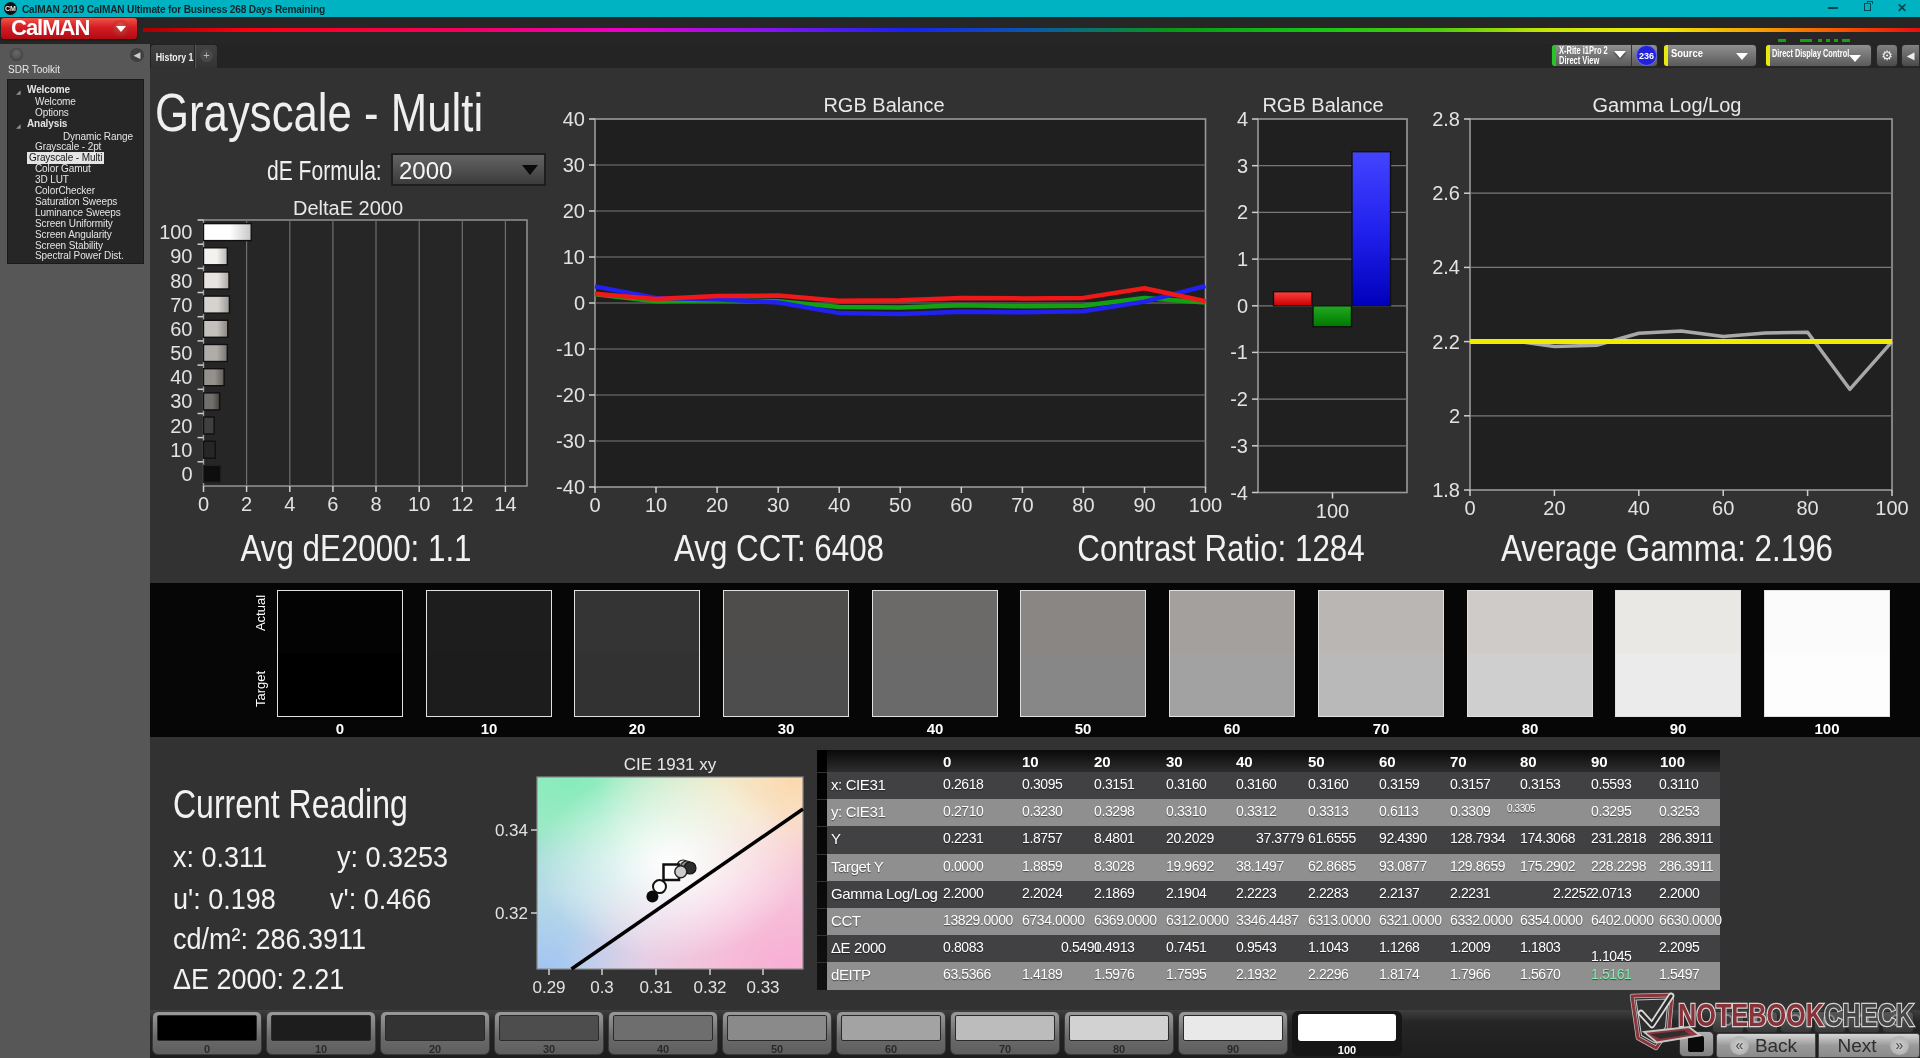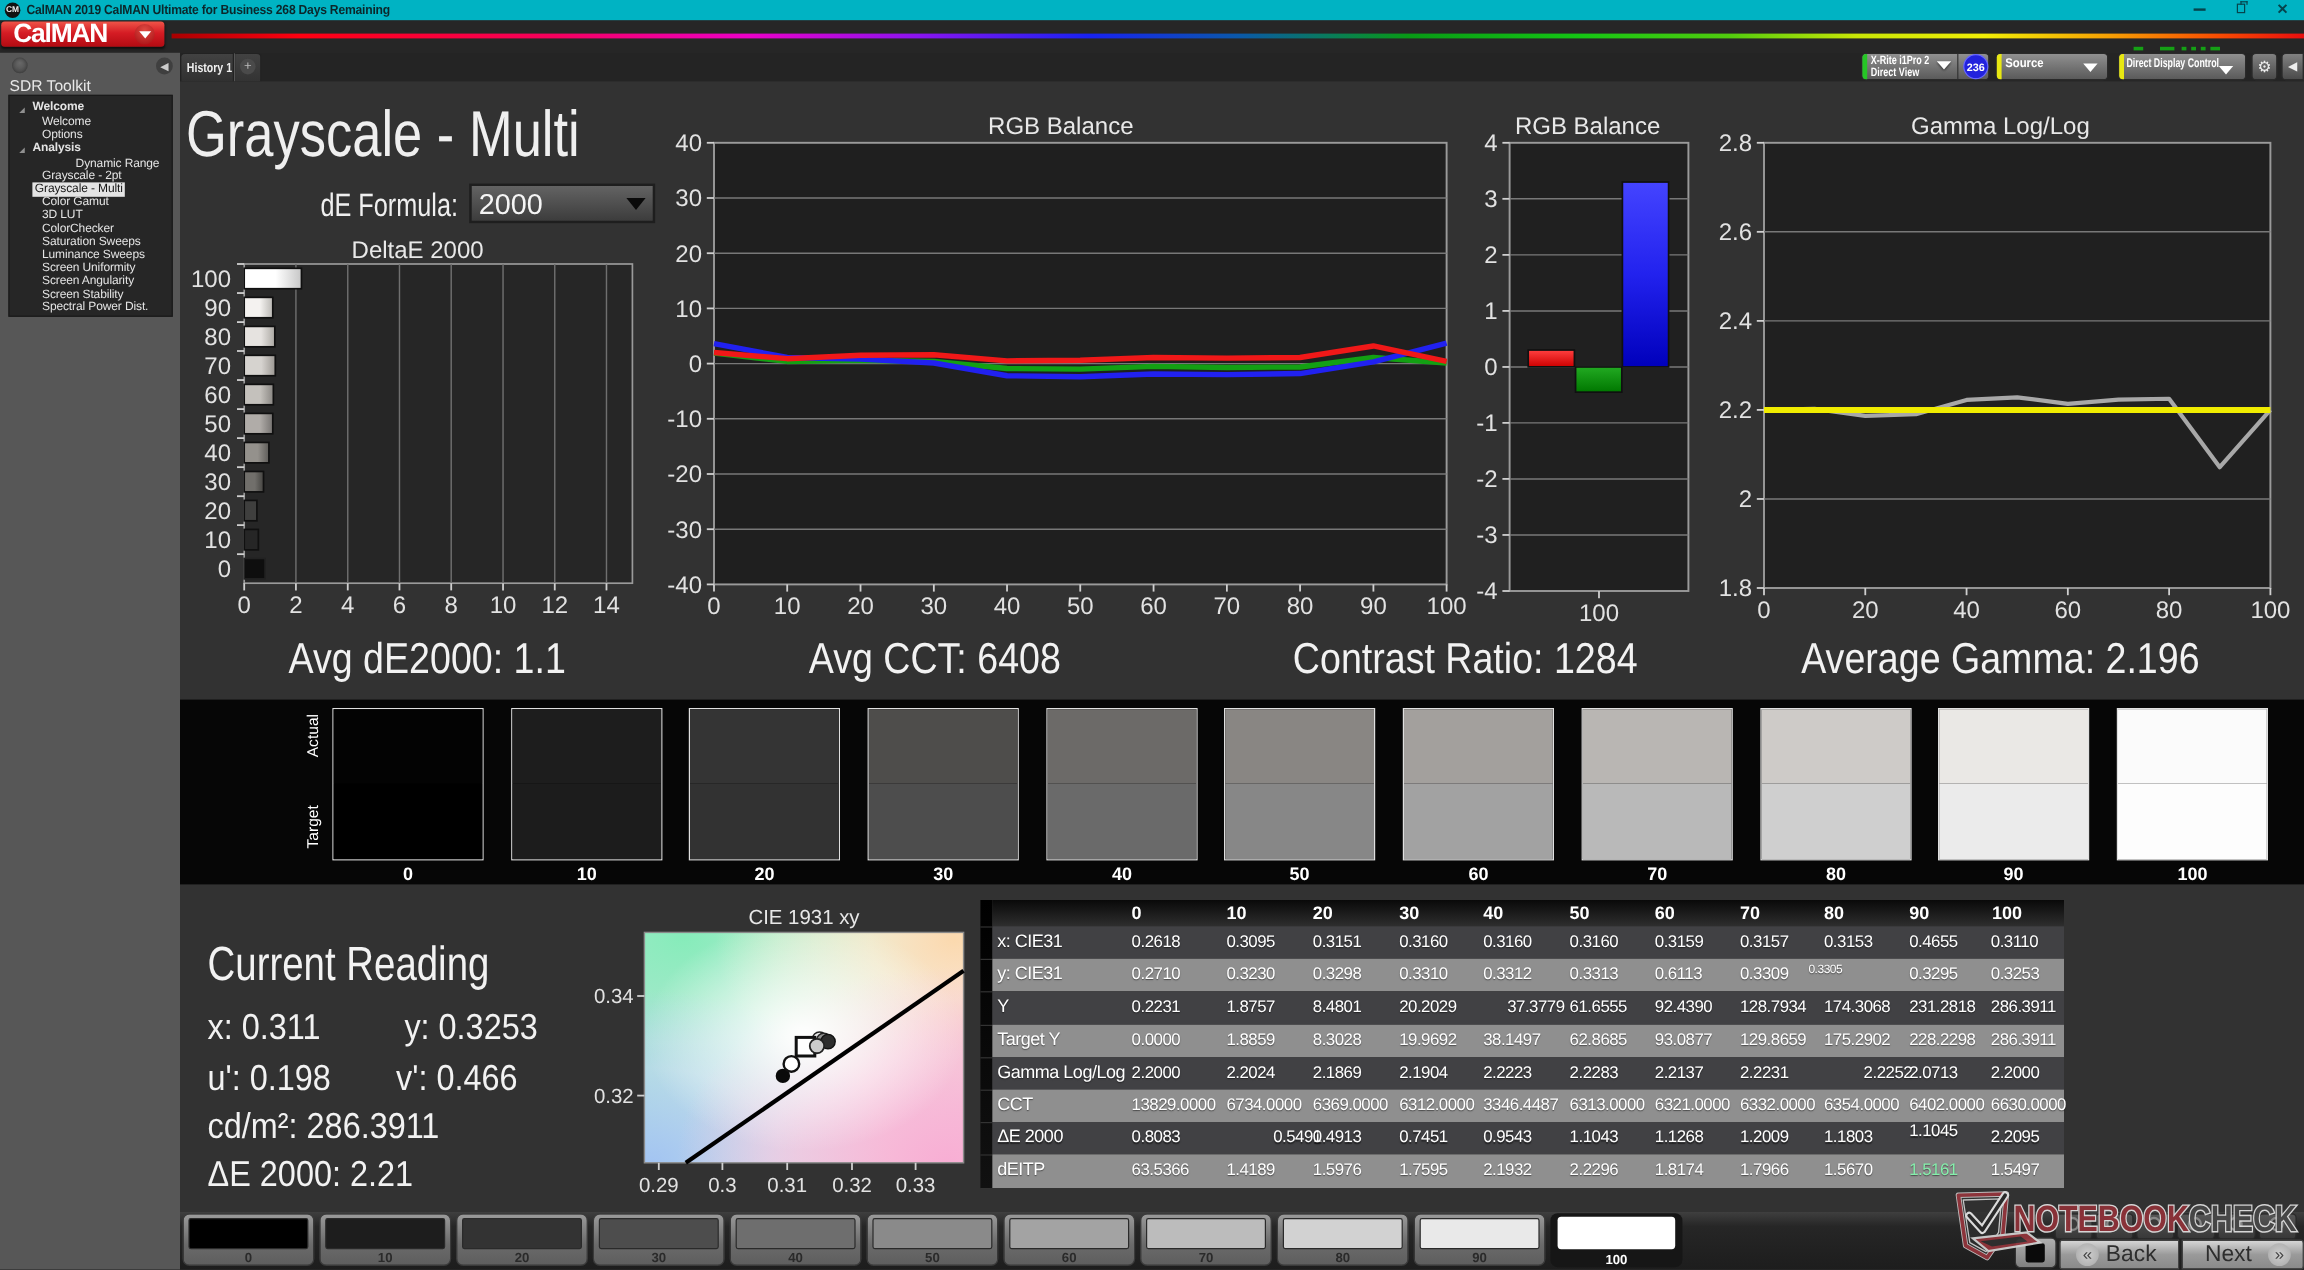--- a/index.html
+++ b/index.html
@@ -36,21 +36,21 @@
   <div class="abs" style="left:1842px;top:39px;width:8px;height:2.5px;background:#15a015;"></div>
 
   <div class="abs" style="left:150px;top:44px;width:1770px;height:24px;background:#242424;"></div>
   <div class="abs" style="left:150px;top:44px;width:45px;height:24px;background:linear-gradient(#424242,#303030);border:1px solid #222;border-bottom:none;border-radius:4px 0 0 0;color:#f0f0f0;font-size:11px;font-weight:bold;text-align:center;line-height:24px;white-space:nowrap;"><span style="display:inline-block;transform:scaleX(0.8);">History 1</span></div>
   <div class="abs" style="left:195px;top:44px;width:23px;height:24px;background:linear-gradient(#424242,#333);border:1px solid #222;border-left:1px solid #555;border-bottom:none;border-radius:0 4px 0 0;"></div>
   <div class="abs" style="left:200px;top:49px;width:13px;height:13px;border-radius:50%;background:#4a4a4a;color:#bbb;font-size:11px;text-align:center;line-height:13px;">+</div>
 
   <div class="abs" style="left:0;top:44px;width:150px;height:1014px;background:#575757;"></div>
   <div class="abs" style="left:10px;top:48px;width:13px;height:13px;border-radius:50%;background:radial-gradient(circle at 50% 35%,#686868,#454545);box-shadow:inset 0 0 3px #333;"></div>
   <div class="abs" style="left:130px;top:48px;width:14px;height:14px;border-radius:50%;background:#3f3f3f;color:#ccc;font-size:9px;text-align:center;line-height:14px;">◀</div>
-  <div class="abs" style="left:8px;top:64px;color:#e8e8e8;font-size:13px;">SDR Toolkit</div>
+  <div class="abs" style="left:8px;top:64px;color:#e8e8e8;font-size:10px;">SDR Toolkit</div>
   <div class="abs" style="left:7px;top:79px;width:137px;height:185px;background:#262626;border:1px solid #1a1a1a;">
       <div style="position:relative;color:#e4e4e4;font-size:10px;letter-spacing:-0.1px;line-height:10px;">
         <div style="position:absolute;left:8px;top:7px;color:#909090;font-size:6px;">◢</div>
         <div style="position:absolute;left:19px;top:5px;font-weight:bold;white-space:nowrap;">Welcome</div>
         <div style="position:absolute;left:27px;top:17px;white-space:nowrap;">Welcome</div>
         <div style="position:absolute;left:27px;top:28px;white-space:nowrap;">Options</div>
         <div style="position:absolute;left:8px;top:41px;color:#909090;font-size:6px;">◢</div>
         <div style="position:absolute;left:19px;top:39px;font-weight:bold;white-space:nowrap;">Analysis</div>
         <div style="position:absolute;left:27px;top:52px;white-space:nowrap;padding-left:28px;">Dynamic Range</div>
         <div style="position:absolute;left:27px;top:62px;white-space:nowrap;">Grayscale - 2pt</div>
@@ -524,21 +524,21 @@
     <div style="position:absolute;left:14px;top:26.0px;color:#fff;font-size:15px;letter-spacing:-0.4px;text-shadow:0 1px 1px rgba(0,0,0,.5);">x: CIE31</div>
     <div style="position:absolute;left:126px;top:26.0px;color:#fff;font-size:14px;letter-spacing:-0.4px;text-shadow:0 1px 1px rgba(0,0,0,.5);">0.2618</div>
     <div style="position:absolute;left:205px;top:26.0px;color:#fff;font-size:14px;letter-spacing:-0.4px;text-shadow:0 1px 1px rgba(0,0,0,.5);">0.3095</div>
     <div style="position:absolute;left:277px;top:26.0px;color:#fff;font-size:14px;letter-spacing:-0.4px;text-shadow:0 1px 1px rgba(0,0,0,.5);">0.3151</div>
     <div style="position:absolute;left:349px;top:26.0px;color:#fff;font-size:14px;letter-spacing:-0.4px;text-shadow:0 1px 1px rgba(0,0,0,.5);">0.3160</div>
     <div style="position:absolute;left:419px;top:26.0px;color:#fff;font-size:14px;letter-spacing:-0.4px;text-shadow:0 1px 1px rgba(0,0,0,.5);">0.3160</div>
     <div style="position:absolute;left:491px;top:26.0px;color:#fff;font-size:14px;letter-spacing:-0.4px;text-shadow:0 1px 1px rgba(0,0,0,.5);">0.3160</div>
     <div style="position:absolute;left:562px;top:26.0px;color:#fff;font-size:14px;letter-spacing:-0.4px;text-shadow:0 1px 1px rgba(0,0,0,.5);">0.3159</div>
     <div style="position:absolute;left:633px;top:26.0px;color:#fff;font-size:14px;letter-spacing:-0.4px;text-shadow:0 1px 1px rgba(0,0,0,.5);">0.3157</div>
     <div style="position:absolute;left:703px;top:26.0px;color:#fff;font-size:14px;letter-spacing:-0.4px;text-shadow:0 1px 1px rgba(0,0,0,.5);">0.3153</div>
-    <div style="position:absolute;left:774px;top:26.0px;color:#fff;font-size:14px;letter-spacing:-0.4px;text-shadow:0 1px 1px rgba(0,0,0,.5);">0.4655</div>
+    <div style="position:absolute;left:774px;top:26.0px;color:#fff;font-size:14px;letter-spacing:-0.4px;text-shadow:0 1px 1px rgba(0,0,0,.5);">0.5593</div>
     <div style="position:absolute;left:842px;top:26.0px;color:#fff;font-size:14px;letter-spacing:-0.4px;text-shadow:0 1px 1px rgba(0,0,0,.5);">0.3110</div>
     <div style="position:absolute;left:10px;top:49.2px;width:893px;height:27.2px;background:#8f8f8f;"></div>
     <div style="position:absolute;left:14px;top:53.2px;color:#fff;font-size:15px;letter-spacing:-0.4px;text-shadow:0 1px 1px rgba(0,0,0,.5);">y: CIE31</div>
     <div style="position:absolute;left:126px;top:53.2px;color:#fff;font-size:14px;letter-spacing:-0.4px;text-shadow:0 1px 1px rgba(0,0,0,.5);">0.2710</div>
     <div style="position:absolute;left:205px;top:53.2px;color:#fff;font-size:14px;letter-spacing:-0.4px;text-shadow:0 1px 1px rgba(0,0,0,.5);">0.3230</div>
     <div style="position:absolute;left:277px;top:53.2px;color:#fff;font-size:14px;letter-spacing:-0.4px;text-shadow:0 1px 1px rgba(0,0,0,.5);">0.3298</div>
     <div style="position:absolute;left:349px;top:53.2px;color:#fff;font-size:14px;letter-spacing:-0.4px;text-shadow:0 1px 1px rgba(0,0,0,.5);">0.3310</div>
     <div style="position:absolute;left:419px;top:53.2px;color:#fff;font-size:14px;letter-spacing:-0.4px;text-shadow:0 1px 1px rgba(0,0,0,.5);">0.3312</div>
     <div style="position:absolute;left:491px;top:53.2px;color:#fff;font-size:14px;letter-spacing:-0.4px;text-shadow:0 1px 1px rgba(0,0,0,.5);">0.3313</div>
     <div style="position:absolute;left:562px;top:53.2px;color:#fff;font-size:14px;letter-spacing:-0.4px;text-shadow:0 1px 1px rgba(0,0,0,.5);">0.6113</div>
@@ -602,21 +602,21 @@
     <div style="position:absolute;left:14px;top:189.2px;color:#fff;font-size:15px;letter-spacing:-0.4px;text-shadow:0 1px 1px rgba(0,0,0,.5);">ΔE 2000</div>
     <div style="position:absolute;left:126px;top:189.2px;color:#fff;font-size:14px;letter-spacing:-0.4px;text-shadow:0 1px 1px rgba(0,0,0,.5);">0.8083</div>
     <div style="position:absolute;left:205px;top:189.2px;color:#fff;font-size:14px;letter-spacing:-0.4px;text-shadow:0 1px 1px rgba(0,0,0,.5);margin-left:39px;">0.5491</div>
     <div style="position:absolute;left:277px;top:189.2px;color:#fff;font-size:14px;letter-spacing:-0.4px;text-shadow:0 1px 1px rgba(0,0,0,.5);">0.4913</div>
     <div style="position:absolute;left:349px;top:189.2px;color:#fff;font-size:14px;letter-spacing:-0.4px;text-shadow:0 1px 1px rgba(0,0,0,.5);">0.7451</div>
     <div style="position:absolute;left:419px;top:189.2px;color:#fff;font-size:14px;letter-spacing:-0.4px;text-shadow:0 1px 1px rgba(0,0,0,.5);">0.9543</div>
     <div style="position:absolute;left:491px;top:189.2px;color:#fff;font-size:14px;letter-spacing:-0.4px;text-shadow:0 1px 1px rgba(0,0,0,.5);">1.1043</div>
     <div style="position:absolute;left:562px;top:189.2px;color:#fff;font-size:14px;letter-spacing:-0.4px;text-shadow:0 1px 1px rgba(0,0,0,.5);">1.1268</div>
     <div style="position:absolute;left:633px;top:189.2px;color:#fff;font-size:14px;letter-spacing:-0.4px;text-shadow:0 1px 1px rgba(0,0,0,.5);">1.2009</div>
     <div style="position:absolute;left:703px;top:189.2px;color:#fff;font-size:14px;letter-spacing:-0.4px;text-shadow:0 1px 1px rgba(0,0,0,.5);">1.1803</div>
-    <div style="position:absolute;left:774px;top:184px;color:#fff;font-size:14px;letter-spacing:-0.4px;text-shadow:0 1px 1px rgba(0,0,0,.5);">1.1045</div>
+    <div style="position:absolute;left:774px;top:198px;color:#fff;font-size:14px;letter-spacing:-0.4px;text-shadow:0 1px 1px rgba(0,0,0,.5);text-decoration:underline;">1.1045</div>
     <div style="position:absolute;left:842px;top:189.2px;color:#fff;font-size:14px;letter-spacing:-0.4px;text-shadow:0 1px 1px rgba(0,0,0,.5);">2.2095</div>
     <div style="position:absolute;left:10px;top:212.4px;width:893px;height:27.2px;background:#8f8f8f;"></div>
     <div style="position:absolute;left:14px;top:216.4px;color:#fff;font-size:15px;letter-spacing:-0.4px;text-shadow:0 1px 1px rgba(0,0,0,.5);">dEITP</div>
     <div style="position:absolute;left:126px;top:216.4px;color:#fff;font-size:14px;letter-spacing:-0.4px;text-shadow:0 1px 1px rgba(0,0,0,.5);">63.5366</div>
     <div style="position:absolute;left:205px;top:216.4px;color:#fff;font-size:14px;letter-spacing:-0.4px;text-shadow:0 1px 1px rgba(0,0,0,.5);">1.4189</div>
     <div style="position:absolute;left:277px;top:216.4px;color:#fff;font-size:14px;letter-spacing:-0.4px;text-shadow:0 1px 1px rgba(0,0,0,.5);">1.5976</div>
     <div style="position:absolute;left:349px;top:216.4px;color:#fff;font-size:14px;letter-spacing:-0.4px;text-shadow:0 1px 1px rgba(0,0,0,.5);">1.7595</div>
     <div style="position:absolute;left:419px;top:216.4px;color:#fff;font-size:14px;letter-spacing:-0.4px;text-shadow:0 1px 1px rgba(0,0,0,.5);">2.1932</div>
     <div style="position:absolute;left:491px;top:216.4px;color:#fff;font-size:14px;letter-spacing:-0.4px;text-shadow:0 1px 1px rgba(0,0,0,.5);">2.2296</div>
     <div style="position:absolute;left:562px;top:216.4px;color:#fff;font-size:14px;letter-spacing:-0.4px;text-shadow:0 1px 1px rgba(0,0,0,.5);">1.8174</div>

